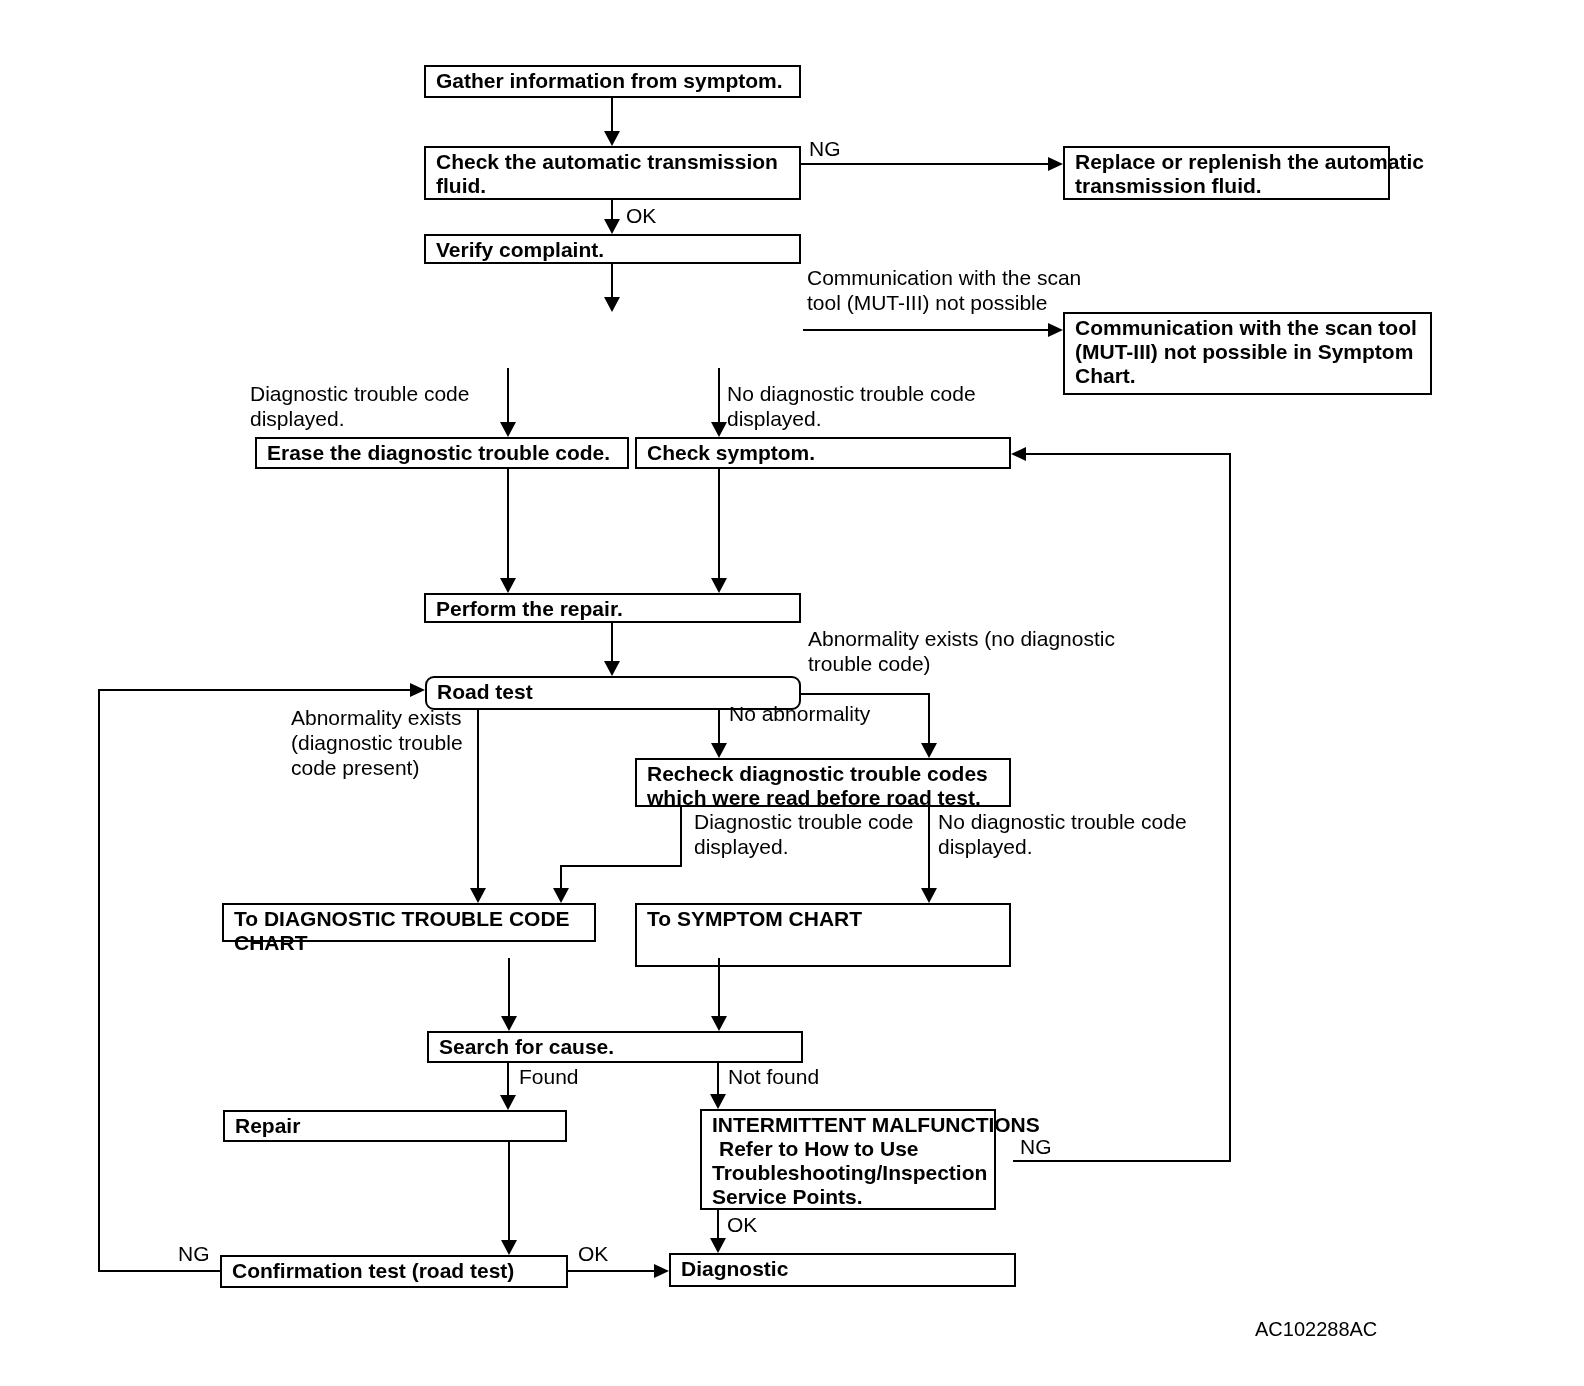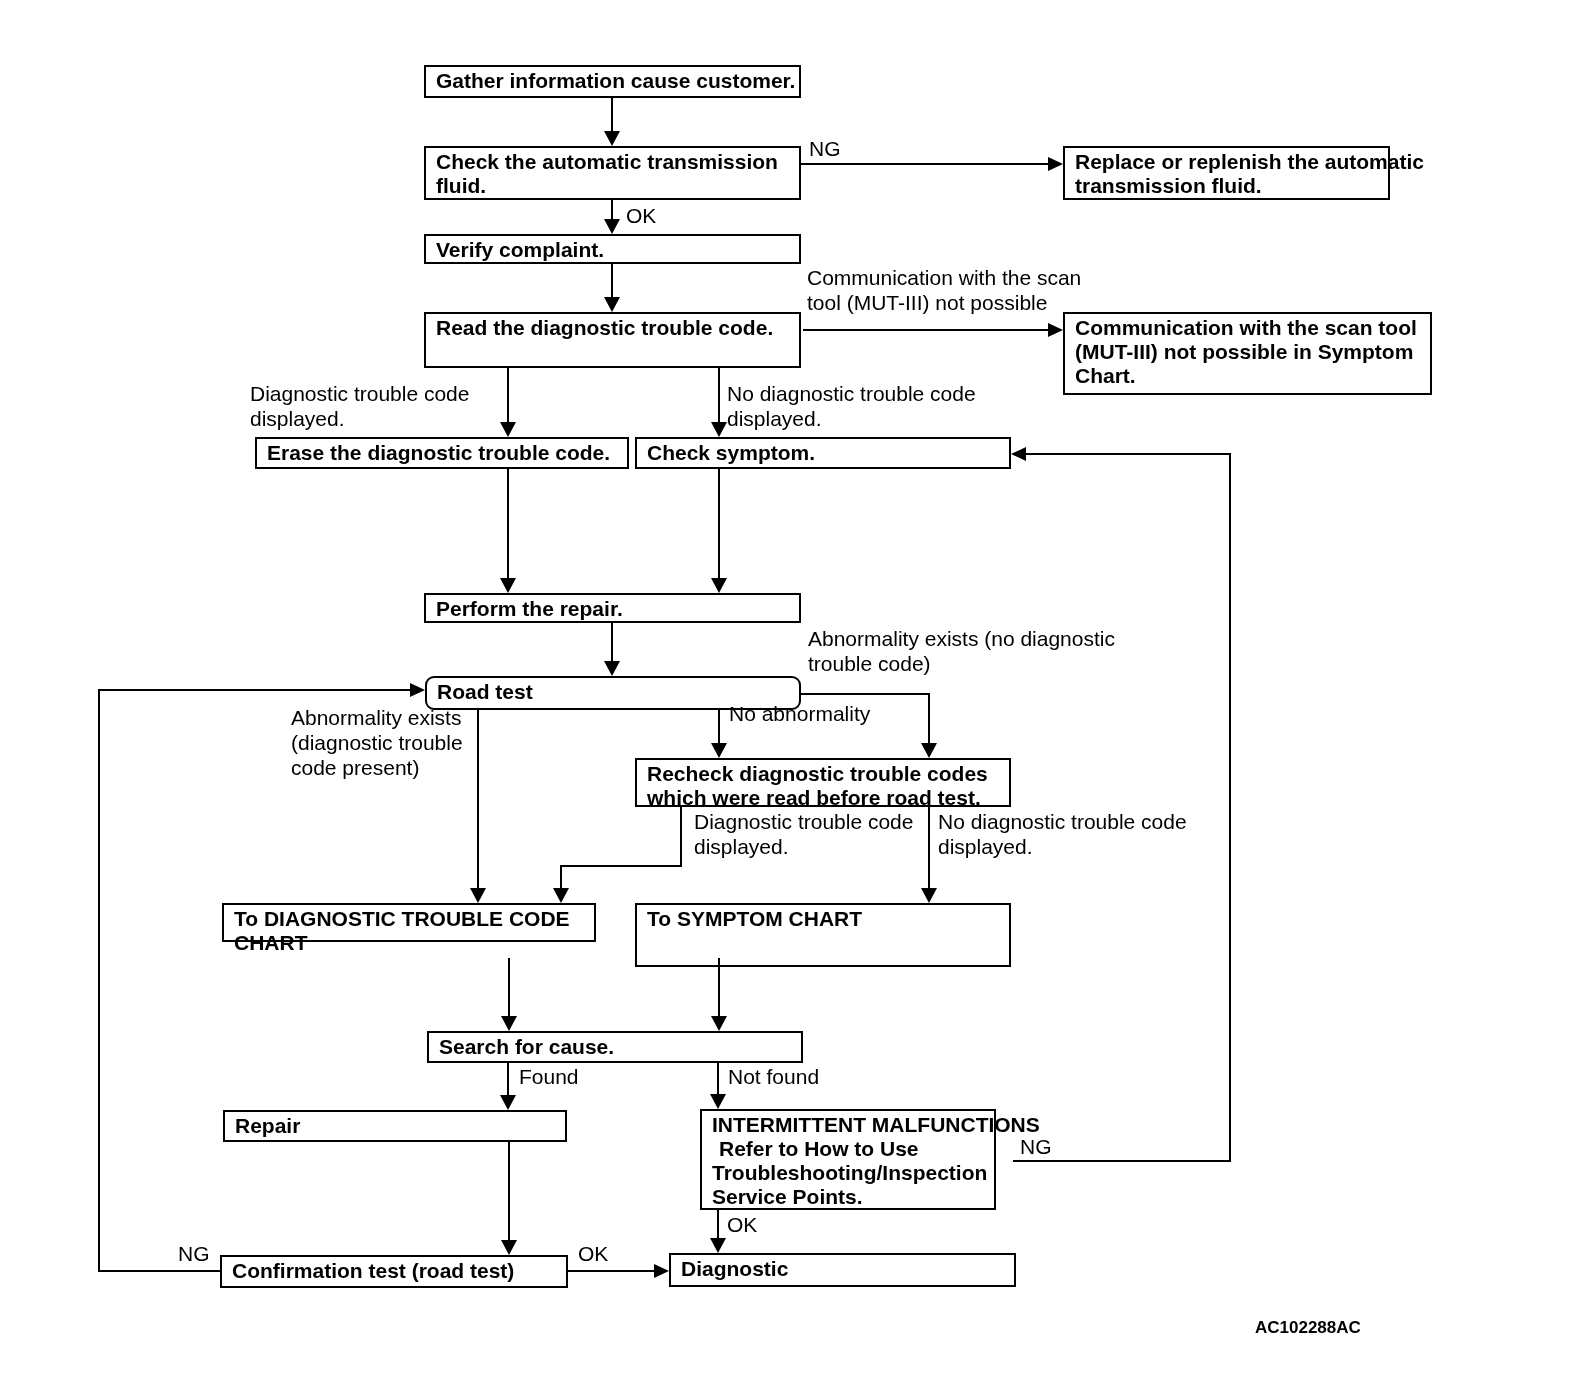--- a/index.html
+++ b/index.html
@@ -9,48 +9,45 @@
         font-size:21px;line-height:24px;padding:2px 10px;box-sizing:border-box;}
   .node span{display:block;white-space:nowrap;}
   .node span.ind{padding-left:7px;}
   .lbl{position:absolute;font-size:21px;line-height:25px;white-space:nowrap;font-weight:normal;}
   .lbl span{display:block;}
   .seg{position:absolute;background:#000;}
   .ah{position:absolute;width:0;height:0;line-height:0;}
   .ah-d{border-left:8px solid transparent;border-right:8px solid transparent;border-top:15px solid #000;}
   .ah-r{border-top:7px solid transparent;border-bottom:7px solid transparent;border-left:15px solid #000;}
   .ah-l{border-top:7px solid transparent;border-bottom:7px solid transparent;border-right:15px solid #000;}
-  .figcode{position:absolute;font-size:17px;font-weight:bold;white-space:nowrap;}
+  .figcode{position:absolute;font-size:20px;font-weight:normal;white-space:nowrap;}
 </style>
 </head>
 <body>
 
 <div class="canvas">
 
   <div class="node" style="left:424px;top:65px;width:377px;height:33px;">
-    <span>Gather information cause customer.</span>
+    <span>Gather information from symptom.</span>
   </div>
 
   <div class="node" style="left:424px;top:146px;width:377px;height:54px;">
     <span>Check the automatic transmission</span>
     <span>fluid.</span>
   </div>
 
   <div class="node" style="left:1063px;top:146px;width:327px;height:54px;">
     <span>Replace or replenish the automatic</span>
     <span>transmission fluid.</span>
   </div>
 
   <div class="node" style="left:424px;top:234px;width:377px;height:30px;">
     <span>Verify complaint.</span>
   </div>
 
-  <div class="node" style="left:424px;top:312px;width:377px;height:56px;">
-    <span>Read the diagnostic trouble code.</span>
-  </div>
 
   <div class="node" style="left:1063px;top:312px;width:369px;height:83px;">
     <span>Communication with the scan tool</span>
     <span>(MUT-III) not possible in Symptom</span>
     <span>Chart.</span>
   </div>
 
   <div class="node" style="left:255px;top:437px;width:374px;height:32px;">
     <span>Erase the diagnostic trouble code.</span>
   </div>

